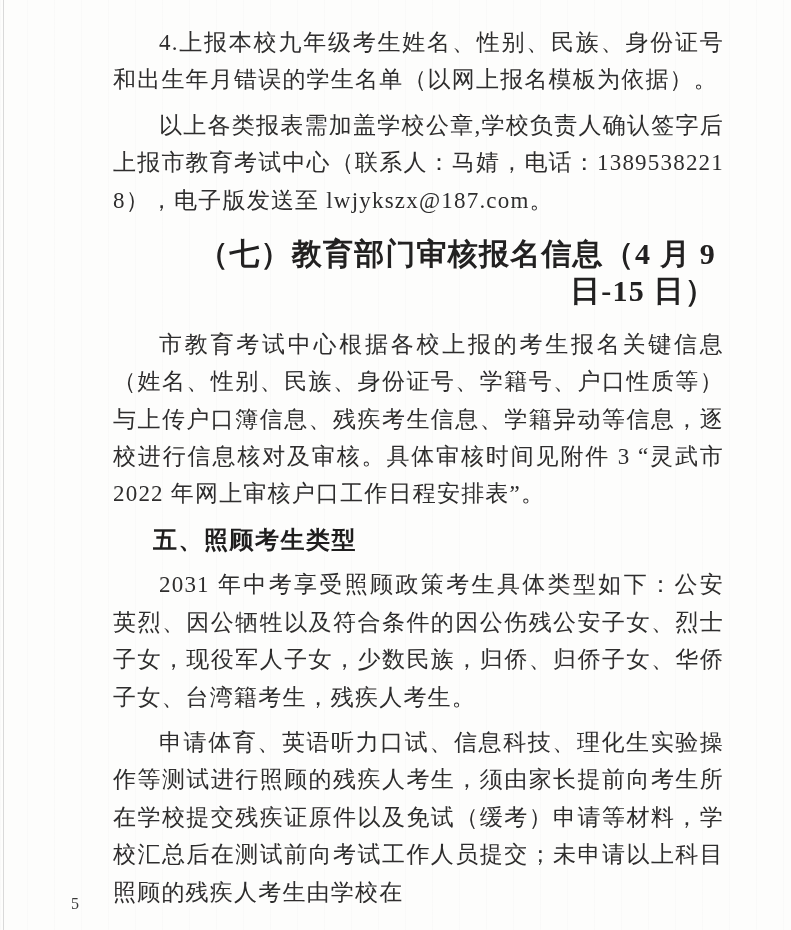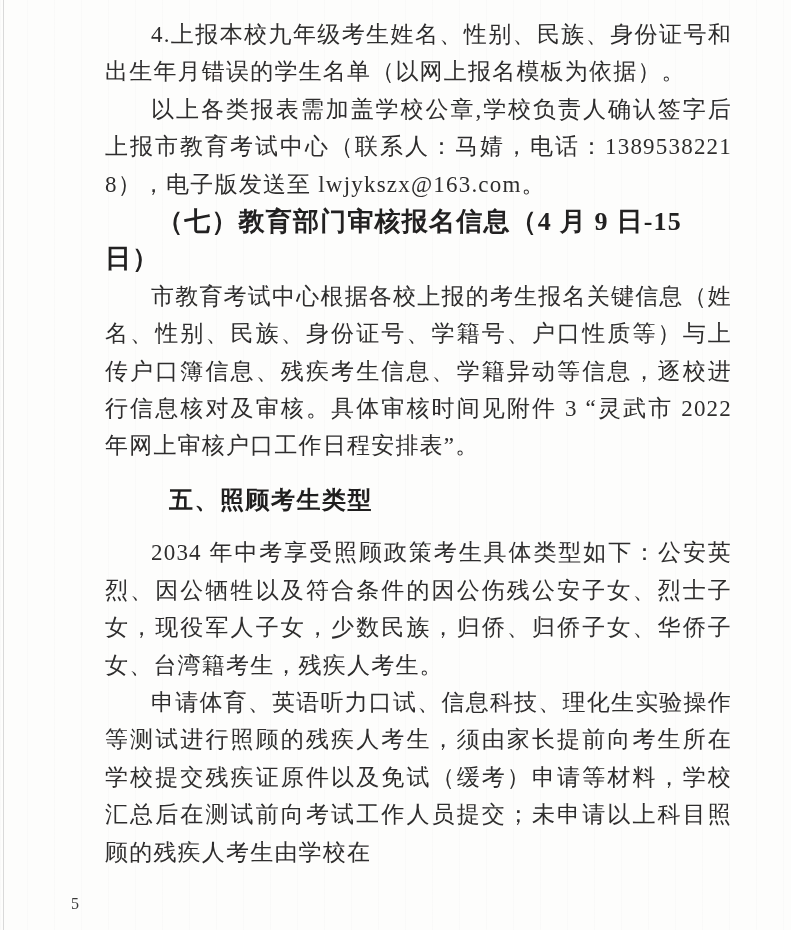--- a/index.html
+++ b/index.html
@@ -31,40 +31,41 @@
     width: 1px;
     background: #d9d9d9;
   }
   .text-column {
     position: absolute;
     left: 105px;
     top: 16px;
     width: 627px;
   }
   .body-para {
-    margin: 0;
+    margin: 8px;
     font-size: 23px;
     line-height: 37.4px;
     letter-spacing: 1.2px;
     text-align: justify;
     text-align-last: left;
     text-indent: 2em;
     word-break: break-all;
   }
   .heading-kai {
-    margin: 0;
-    font-size: 26px;
+    margin: 16px;
+    font-size: 30px;
     line-height: 37.4px;
     letter-spacing: 1.2px;
     font-weight: bold;
     text-indent: 2em;
     color: #222121;
+    text-align: right;
   }
   .heading-hei {
-    margin: 16px;
+    margin: 0;
     font-size: 24px;
     line-height: 37.4px;
     letter-spacing: 1.5px;
     font-weight: bold;
     font-family: "Liberation Sans", "DejaVu Sans", sans-serif;
     text-indent: 2em;
     color: #1f1e1e;
   }
   .page-number {
     position: absolute;
@@ -78,28 +79,28 @@
 </style>
 </head>
 <body>
 
 <div class="scan-page">
   <div class="scan-edge-left"></div>
 
   <div class="text-column">
     <p class="body-para">4.上报本校九年级考生姓名、性别、民族、身份证号和出生年月错误的学生名单（以网上报名模板为依据）。</p>
 
-    <p class="body-para">以上各类报表需加盖学校公章,学校负责人确认签字后上报市教育考试中心（联系人：马婧，电话：13895382218），电子版发送至 lwjykszx@163.com。</p>
+    <p class="body-para">以上各类报表需加盖学校公章,学校负责人确认签字后上报市教育考试中心（联系人：马婧，电话：13895382218），电子版发送至 lwjykszx@187.com。</p>
 
     <h3 class="heading-kai">（七）教育部门审核报名信息（4 月 9 日-15 日）</h3>
 
     <p class="body-para">市教育考试中心根据各校上报的考生报名关键信息（姓名、性别、民族、身份证号、学籍号、户口性质等）与上传户口簿信息、残疾考生信息、学籍异动等信息，逐校进行信息核对及审核。具体审核时间见附件 3 “灵武市 2022 年网上审核户口工作日程安排表”。</p>
 
     <h3 class="heading-hei">五、照顾考生类型</h3>
 
-    <p class="body-para">2034 年中考享受照顾政策考生具体类型如下：公安英烈、因公牺牲以及符合条件的因公伤残公安子女、烈士子女，现役军人子女，少数民族，归侨、归侨子女、华侨子女、台湾籍考生，残疾人考生。</p>
+    <p class="body-para">2031 年中考享受照顾政策考生具体类型如下：公安英烈、因公牺牲以及符合条件的因公伤残公安子女、烈士子女，现役军人子女，少数民族，归侨、归侨子女、华侨子女、台湾籍考生，残疾人考生。</p>
 
 
     <p class="body-para">申请体育、英语听力口试、信息科技、理化生实验操作等测试进行照顾的残疾人考生，须由家长提前向考生所在学校提交残疾证原件以及免试（缓考）申请等材料，学校汇总后在测试前向考试工作人员提交；未申请以上科目照顾的残疾人考生由学校在</p>
   </div>
 
   <div class="page-number">5</div>
 </div>
 
 </body></html>

